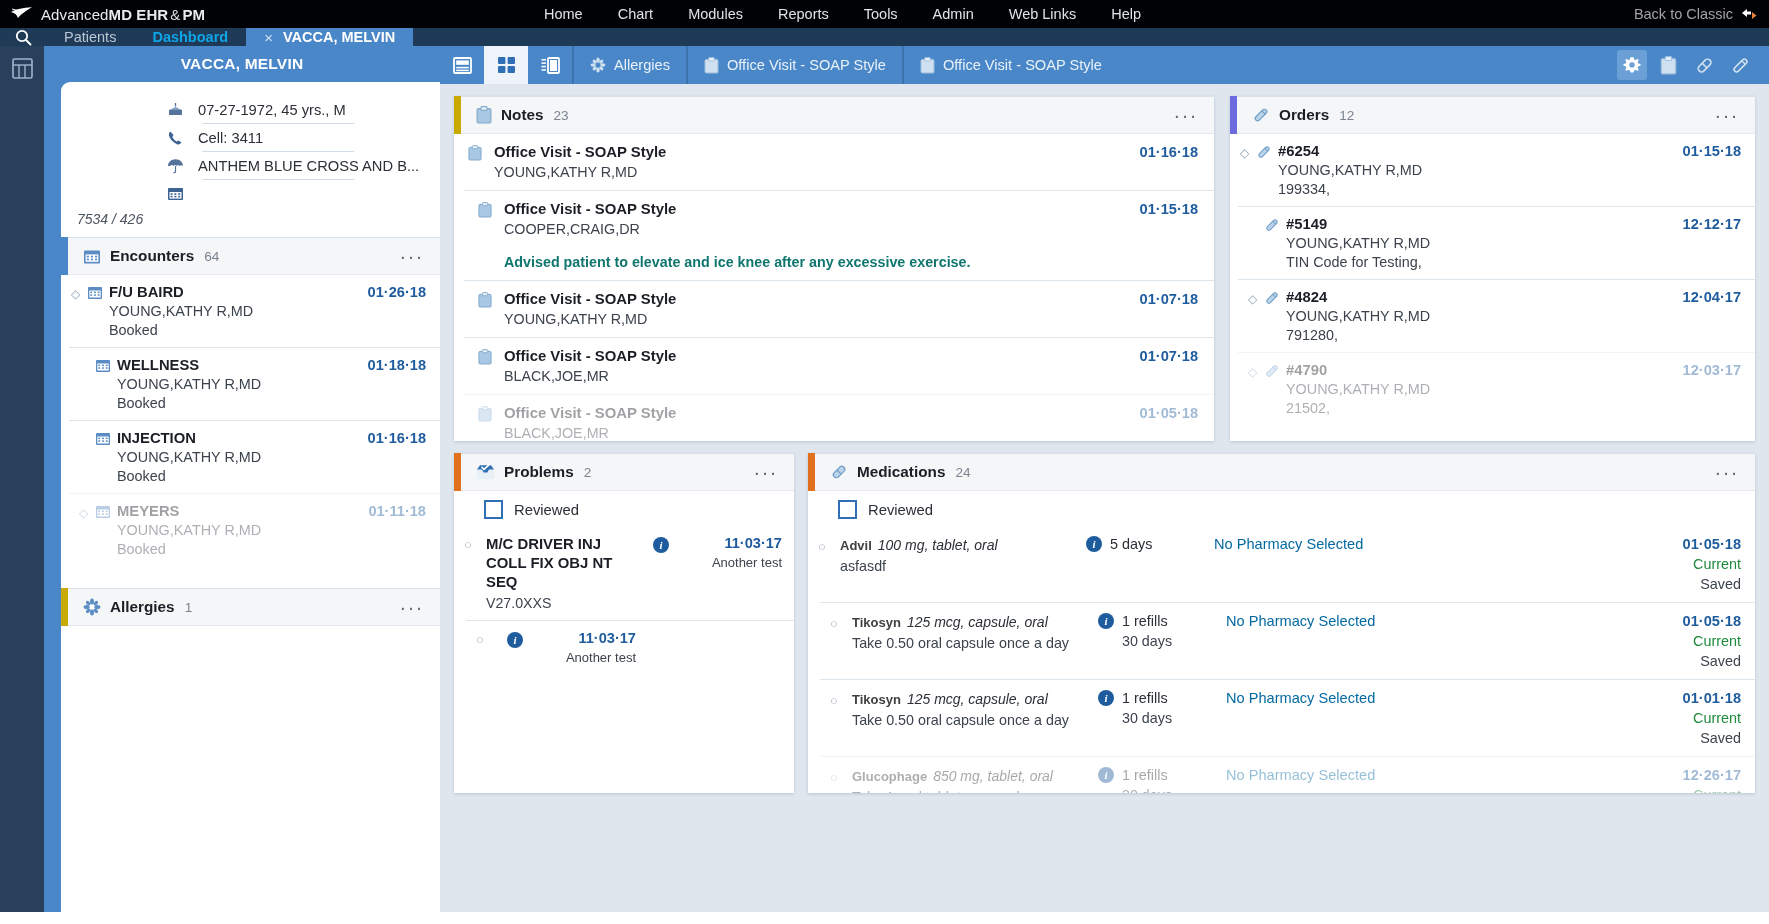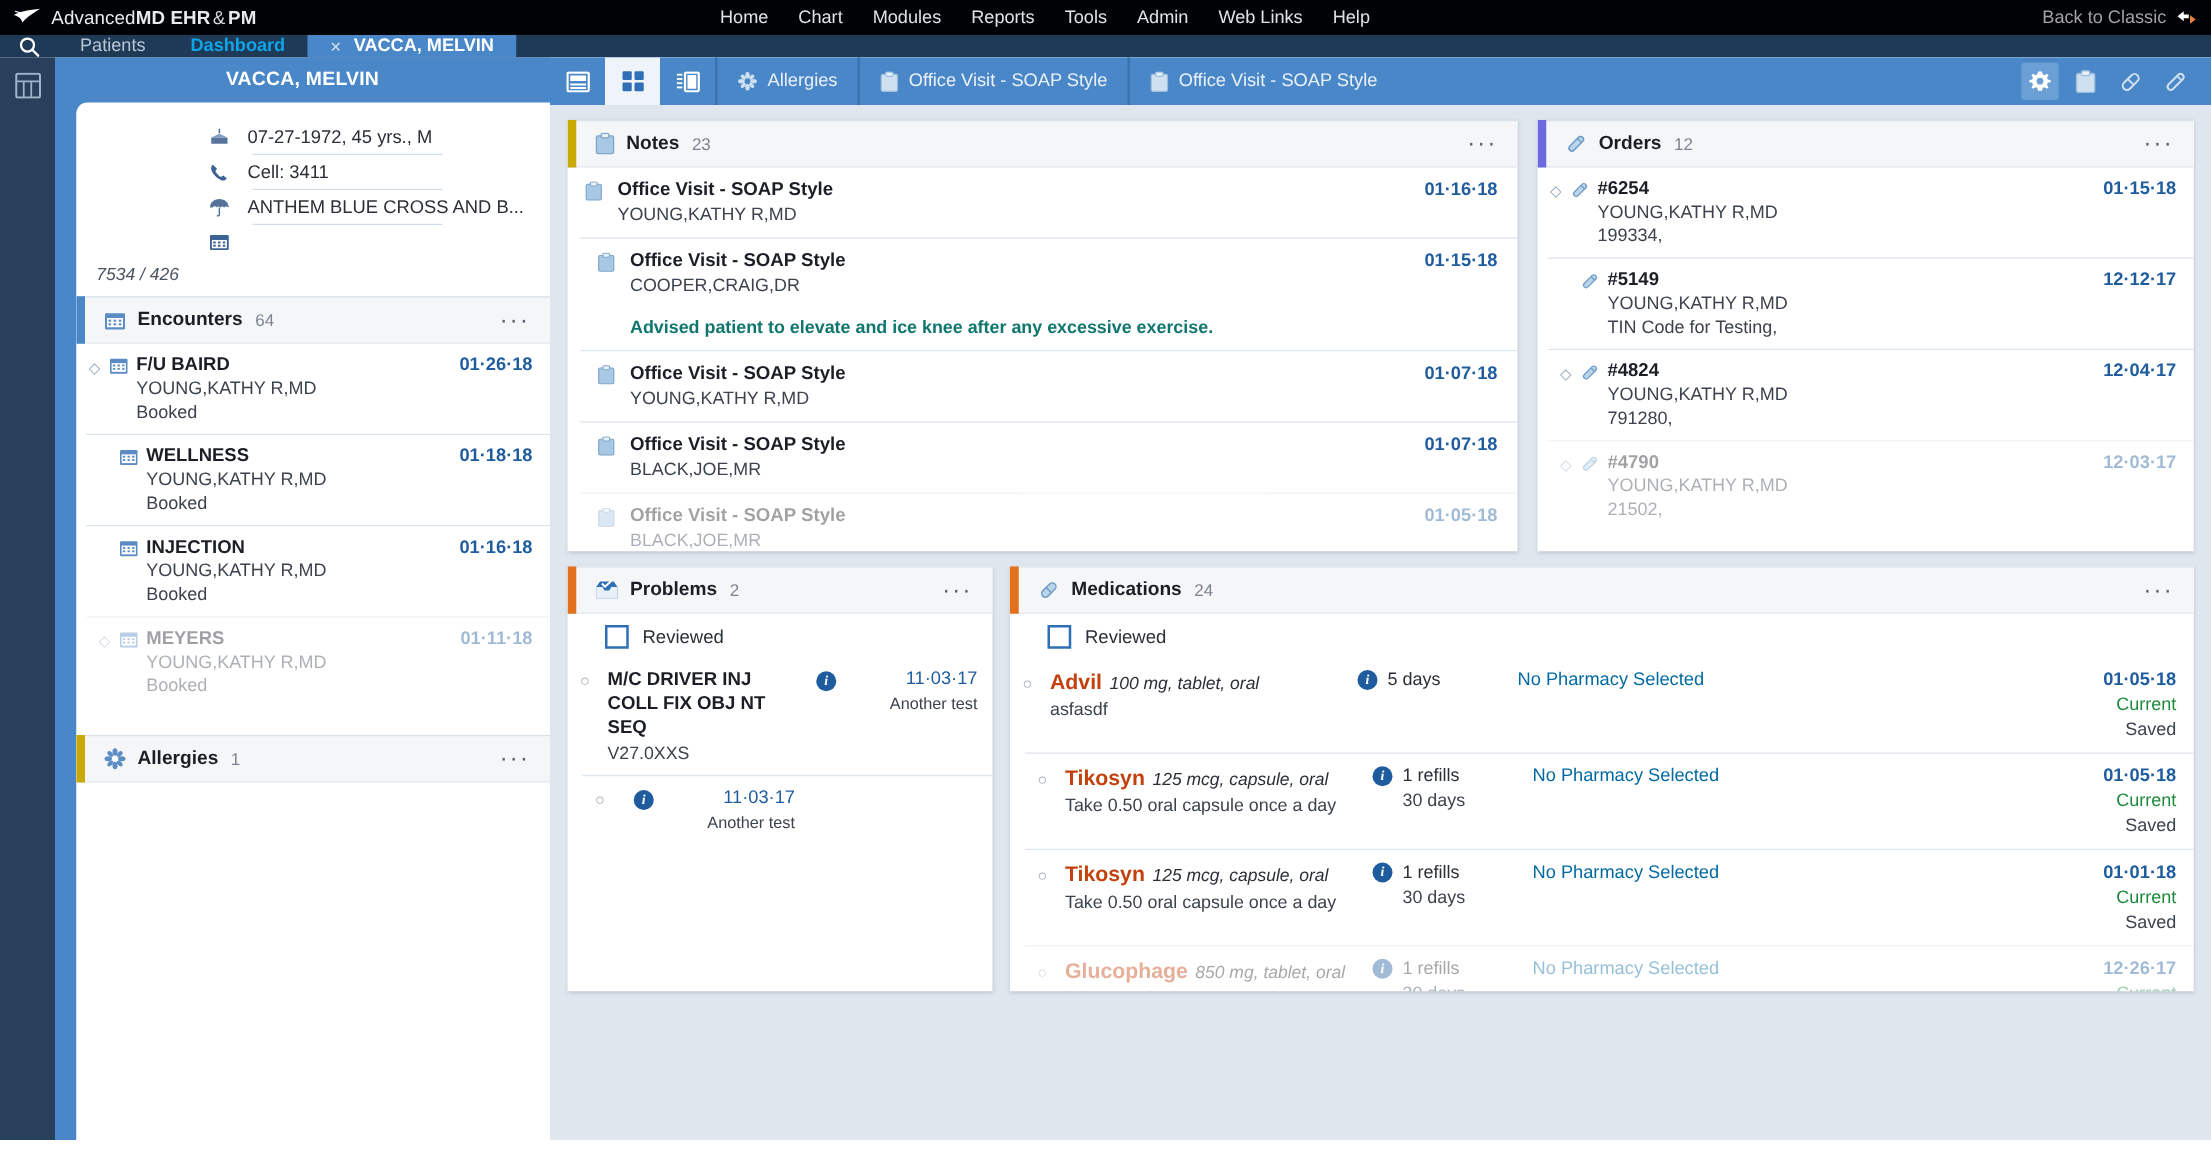--- a/index.html
+++ b/index.html
@@ -14,22 +14,22 @@
   .topbar {
     height: 28px; background: #010206; color: #e8eaee;
     display: flex; align-items: center; position: relative;
   }
   .brand { display: flex; align-items: center; gap: 7px; padding-left: 10px; }
   .brand-logo { width: 24px; height: 18px; display: block; }
   .brand-text { font-size: 15px; letter-spacing: .1px; white-space: nowrap; }
   .brand-text b { font-weight: bold; }
   .brand-amp { color: #d8dade; margin: 0 2px; }
 
-  .topnav { position: absolute; left: 576px; top: 0; height: 28px;
-            display: flex; align-items: center; gap: 24px; }
+  .topnav { position: absolute; left: 544px; top: 0; height: 28px;
+            display: flex; align-items: center; gap: 35px; }
   .topnav a { color: #dfe2e7; font-size: 14.5px; text-decoration: none; white-space: nowrap; }
 
   .backclassic { position: absolute; right: 12px; top: 0; height: 28px;
                  display: flex; align-items: center; gap: 8px; }
   .backclassic span { font-size: 14.5px; color: #a3a3a3; white-space: nowrap; text-align: center; }
 
   
   .tabbar {
     height: 18px; background: #1f3a57;
     display: flex; align-items: stretch; position: relative;
@@ -154,29 +154,29 @@
 
   
   .prow { display: flex; padding: 9px 12px 9px 10px; }
   .prow + .prow { border-top: 1px solid #dde5ed; margin-left: 12px; }
   .prow-bullet { width: 22px; flex: none; color: #9aa7b5; font-size: 13px; padding-top: 2px; }
   .prow-main { flex: 1; }
   .prow-t1 { font-size: 14.9px; font-weight: bold; color: #1b1f25; line-height: 1.28; max-width: 158px; }
   .prow-t2 { font-size: 14.2px; color: #3c434d; margin-top: 3px; }
   .prow-info { width: 34px; flex: none; display: flex; justify-content: center; padding-top: 2px; }
   .prow-right { text-align: right; min-width: 104px; }
-  .prow-date { font-size: 14.6px; font-weight: normal; color: #1f5c9e; white-space: nowrap; }
+  .prow-date { font-size: 14.6px; font-weight: bold; color: #1f5c9e; white-space: nowrap; }
   .prow-note { font-size: 13px; color: #3c434d; margin-top: 4px; }
 
   
   .mrow { display: flex; padding: 10px 14px 10px 10px; }
   .mrow + .mrow { border-top: 1px solid #dde5ed; margin-left: 12px; }
   .mrow-bullet { width: 22px; flex: none; color: #9aa7b5; font-size: 13px; padding-top: 3px; }
   .mrow-name { width: 246px; flex: none; }
-  .mname { font-size: 17px; font-weight: bold; color: #c2410c; }
+  .mname { font-size: 13px; font-weight: bold; color: #404040; }
   .mdose { font-size: 14px; font-style: italic; color: #2b2f36; margin-left: 6px; }
   .msig { font-size: 14.3px; color: #3c434d; margin-top: 4px; }
   .mrow-refill { width: 128px; flex: none; }
   .mrefill-l1 { display: flex; align-items: center; gap: 8px; font-size: 14.4px; color: #2b2f36; }
   .mrefill-l2 { font-size: 14.3px; color: #3c434d; margin-top: 4px; padding-left: 24px; }
   .mrow-ph { flex: 1; font-size: 14.6px; color: #0369a1; }
   .mrow-right { text-align: right; min-width: 104px; }
   .mdate { font-size: 14.6px; font-weight: bold; color: #1f5c9e; }
   .mcur { font-size: 14.4px; color: #1e8a3c; margin-top: 4px; }
   .msaved { font-size: 14.4px; color: #3c434d; margin-top: 4px; }

